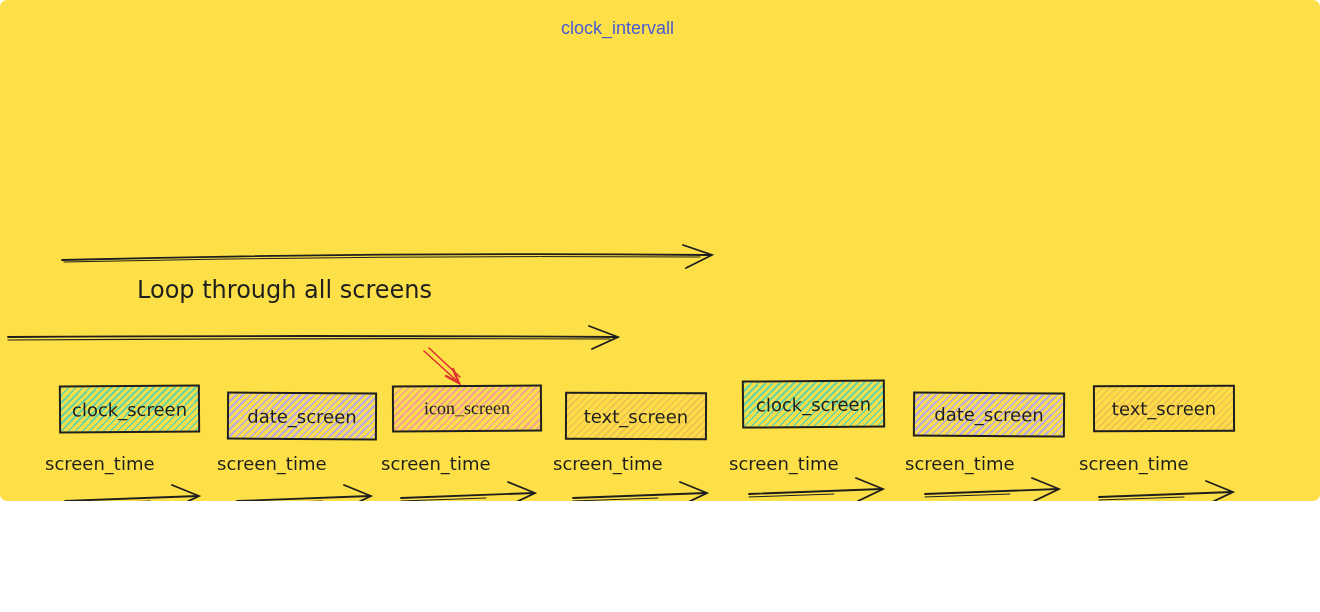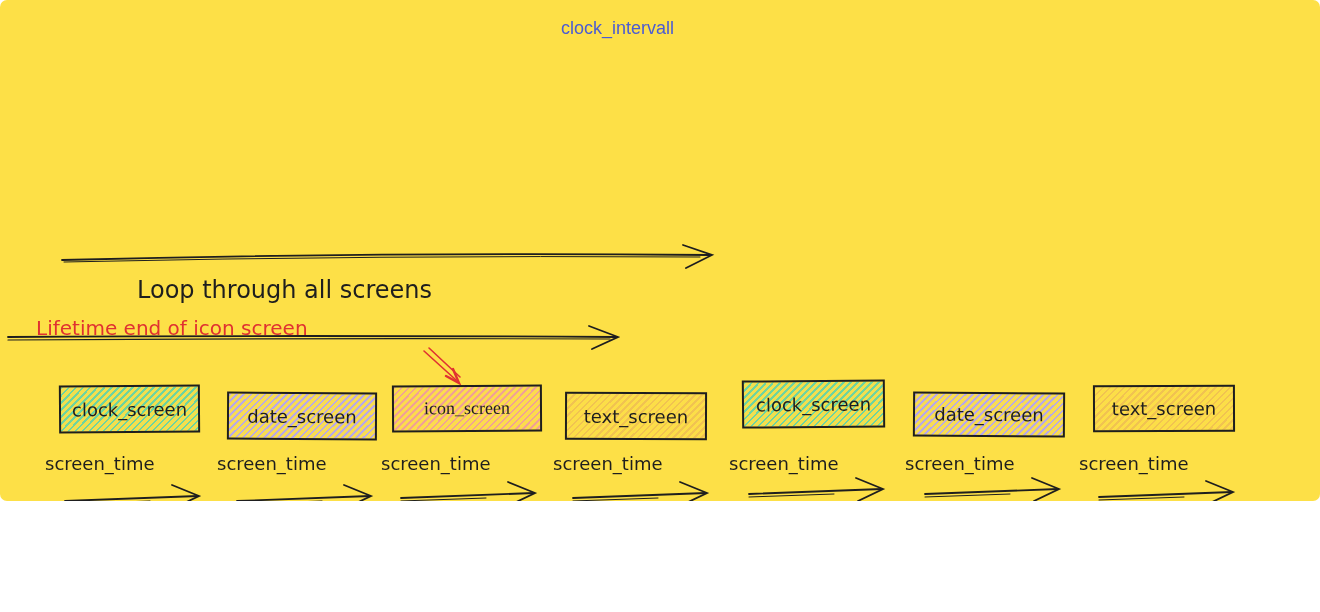--- a/index.html
+++ b/index.html
@@ -71,21 +71,20 @@
     </g>
 
     <g stroke="#e03131" fill="none" stroke-linecap="round">
       <path stroke-width="1.6" d="M424 351 L456 380"></path>
       <path stroke-width="1.6" d="M429 348 L460 377"></path>
       <path stroke-width="2.4" d="M446 376 L459 383 L453 369"></path>
     </g>
   </svg>
 
   <div class="lbl loop-label">Loop through all screens</div>
-  <div class="lbl lifetime-label">Lifetime end of icon screen</div>
 
   <div class="box" style="left: 59px; top: 385px; width: 141px; height: 48px; transform: rotate(-0.4deg); background: repeating-linear-gradient(135deg, rgba(95, 211, 169, 0.9) 0px, rgba(95, 211, 169, 0.9) 1.8px, rgba(95, 211, 169, 0.07) 1.8px, rgba(95, 211, 169, 0.07) 5px);">
       <span>clock_screen</span>
     </div>
   <div class="box" style="left: 227px; top: 392px; width: 150px; height: 48px; transform: rotate(0.3deg); background: repeating-linear-gradient(135deg, rgba(178, 163, 247, 0.9) 0px, rgba(178, 163, 247, 0.9) 1.8px, rgba(178, 163, 247, 0.07) 1.8px, rgba(178, 163, 247, 0.07) 5px);">
       <span>date_screen</span>
     </div>
   <div class="box" style="left: 392px; top: 385px; width: 150px; height: 47px; transform: rotate(-0.3deg); background: repeating-linear-gradient(135deg, rgba(240, 156, 156, 0.9) 0px, rgba(240, 156, 156, 0.9) 1.8px, rgba(240, 156, 156, 0.07) 1.8px, rgba(240, 156, 156, 0.07) 5px); font-family: Liberation Serif, serif;">
       <span>icon_screen</span>
     </div>

